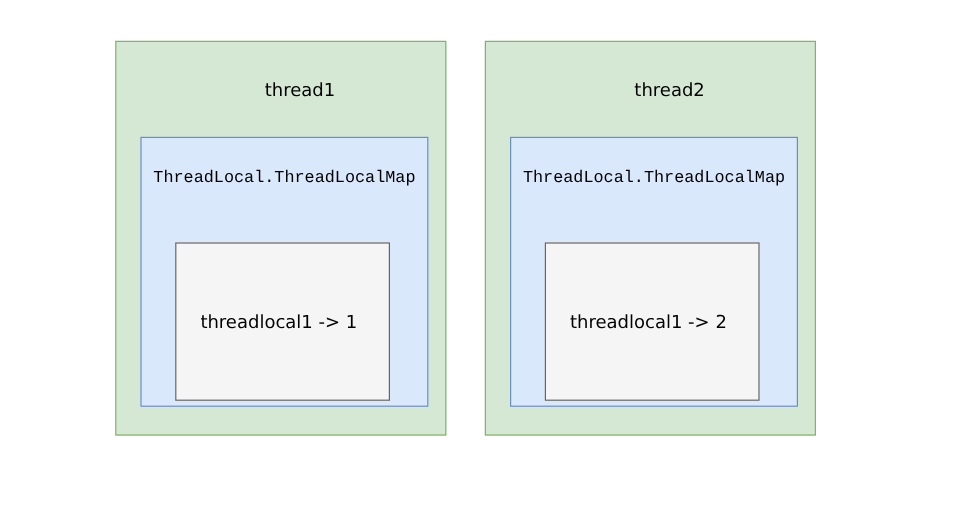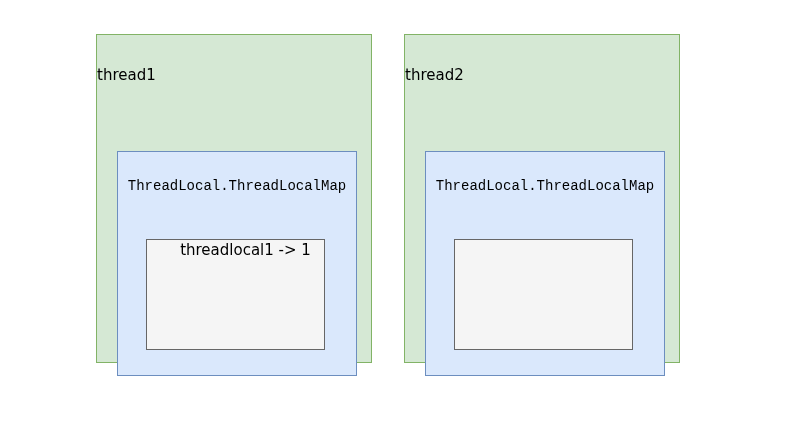--- a/index.html
+++ b/index.html
@@ -37,58 +37,59 @@
     background: var(--thread-fill);
     border: 1px solid var(--thread-stroke);
   }
   .thread-box.t1 { left: 96px; }
   .thread-box.t2 { left: 404px; }
   .thread-title {
     position: absolute;
     top: 30px;
     left: 0;
     width: 100%;
+    text-align: center;
     font-size: 15px;
     line-height: 20px;
     color: var(--text);
+    padding-left: 16px;
   }
   .map-box {
     position: absolute;
     left: 20px;
     top: 79px;
     width: 240px;
     height: 225px;
     box-sizing: border-box;
     background: var(--map-fill);
     border: 1px solid var(--map-stroke);
-    margin-top: 37px;
   }
   .map-title {
     position: absolute;
     top: 25px;
     left: 0;
     width: 100%;
     text-align: center;
     font-family: "Liberation Mono", "DejaVu Sans Mono", monospace;
     font-size: 14px;
     line-height: 18px;
     white-space: nowrap;
     color: var(--text);
   }
   .entries-box {
     position: absolute;
     left: 28px;
     top: 87px;
     width: 179px;
-    height: 111px;
+    height: 132px;
     box-sizing: border-box;
     background: var(--entries-fill);
     border: 1px solid var(--entries-stroke);
     display: flex;
-    flex-direction: row;
+    flex-direction: column;
     justify-content: center;
     padding-left: 20px;
   }
   .entry {
     font-size: 15px;
     line-height: 21px;
     white-space: nowrap;
     color: var(--text);
   }
 </style>
@@ -105,17 +106,18 @@
         <div class="entry">threadlocal1 -&gt; 1</div>
       </div>
     </div>
   </div>
 
   <div class="thread-box t2">
     <div class="thread-title">thread2</div>
     <div class="map-box">
       <div class="map-title">ThreadLocal.ThreadLocalMap</div>
       <div class="entries-box">
+        <div class="entry">threadlocal1 -&gt; 2</div>
       </div>
     </div>
   </div>
 
 </div>
 
 </body></html>

